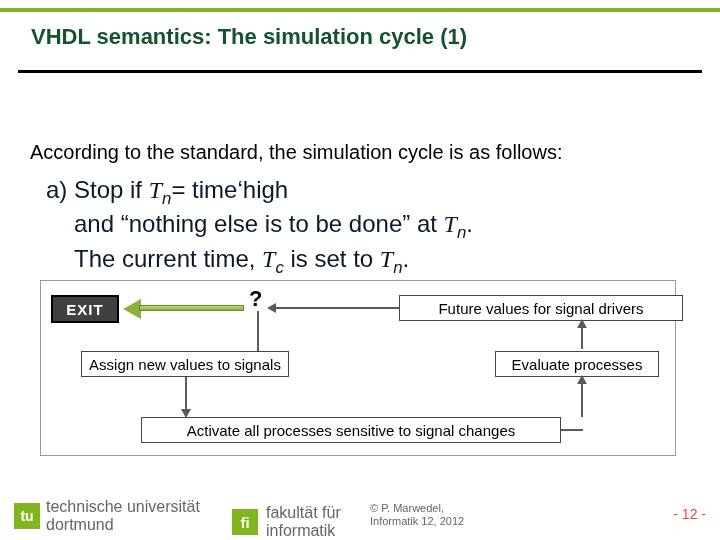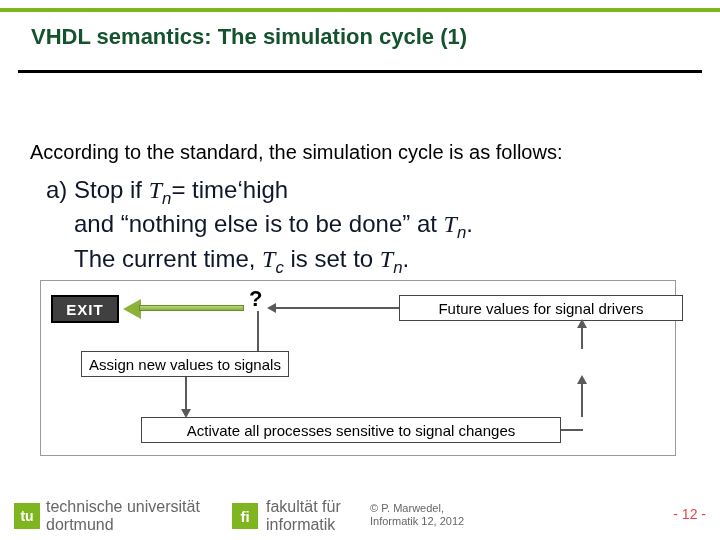--- a/index.html
+++ b/index.html
@@ -85,21 +85,21 @@
     position: absolute; left: 14px; top: 6px;
     display: flex; align-items: center; gap: 6px;
   }
   .tu-logo .sq {
     width: 26px; height: 26px; background: #7fb51e;
     color: #fff; font-weight: bold; font-size: 14px;
     display: flex; align-items: center; justify-content: center;
   }
   .tu-text { font-size: 16px; color: #666; line-height: 1.15; }
   .fi-logo {
-    position: absolute; left: 215px; top: 6px;
+    position: absolute; left: 215px; top: 12px;
     display: flex; align-items: center; gap: 8px; padding-left: 17px;
   }
   .fi-logo .sq {
     width: 26px; height: 26px; background: #7fb51e;
     color: #fff; font-weight: bold; font-size: 15px;
     display: flex; align-items: center; justify-content: center;
   }
   .copyright {
     position: absolute; left: 370px; top: 10px;
     font-size: 11px; color: #666; line-height: 1.2;
@@ -143,20 +143,23 @@
   <div class="node box" style="left:358px; top:14px; width:284px; height:26px;">
     <span>Future values for signal drivers</span>
   </div>
 
   <div class="arrow" style="left:540px; top:40px; width:2px; height:28px;"></div>
   <div class="arrow-head" style="left:536px; top:38px; border-width:0 5px 9px 5px; border-color:transparent transparent #5a5a5a transparent;"></div>
 
   <div class="node box" style="left:28px; top:70px; width:208px; height:26px;margin-left:12px;">
     <span>Assign new values to signals</span>
   </div>
+  <div class="node box" style="left:454px; top:70px; width:164px; height:26px;">
+    <span>Evaluate processes</span>
+  </div>
 
   <div class="arrow" style="left:144px; top:96px; width:2px; height:34px;"></div>
   <div class="arrow-head" style="left:140px; top:128px; border-width:9px 5px 0 5px; border-color:#5a5a5a transparent transparent transparent;"></div>
 
   <div class="arrow" style="left:540px; top:96px; width:2px; height:40px;"></div>
   <div class="arrow-head" style="left:536px; top:94px; border-width:0 5px 9px 5px; border-color:transparent transparent #5a5a5a transparent;"></div>
 
   <div class="node box" style="left:100px; top:136px; width:420px; height:26px;justify-content:center;">
     <span>Activate all processes sensitive to signal changes</span>
   </div>

